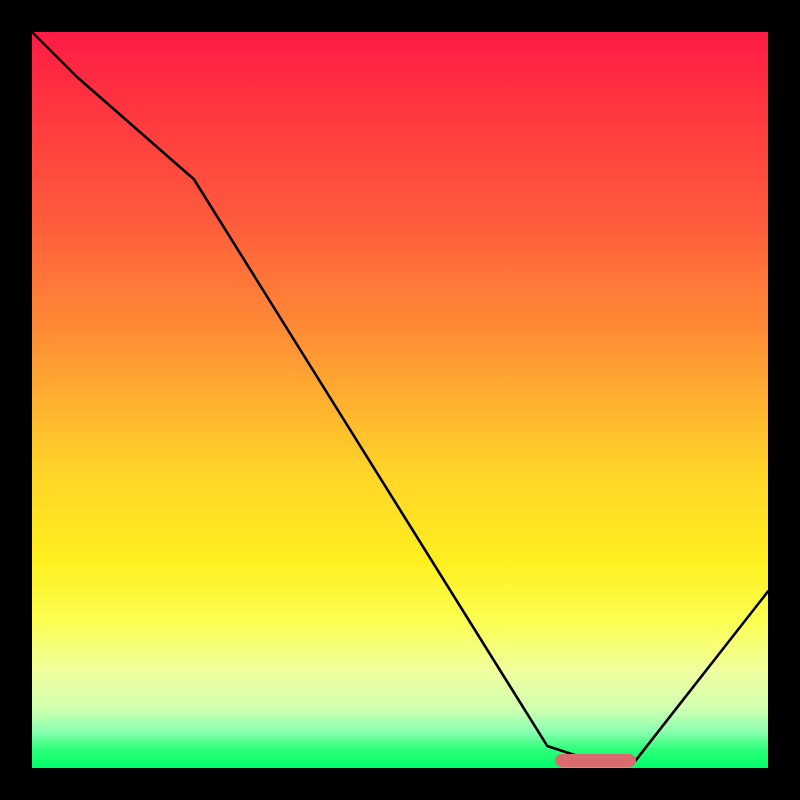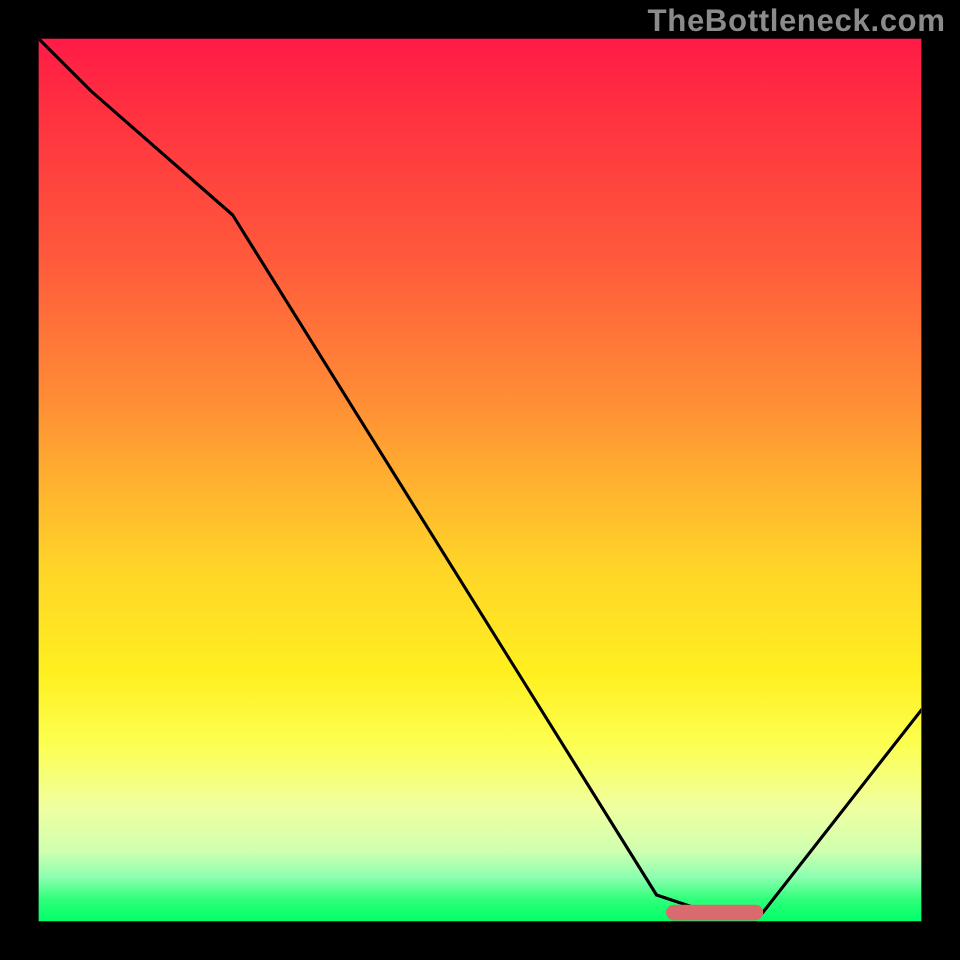--- a/index.html
+++ b/index.html
@@ -70,21 +70,20 @@
     position: absolute;
     z-index: 3;
     background: #d96a6e;
     border-radius: 999px;
   }
 </style>
 </head>
 <body>
 
 <div class="outer">
-  <div class="watermark">TheBottleneck.com</div>
 
   <div class="plot">
     <div class="gradient"></div>
 
     <svg class="curve" viewBox="0 0 736 736" preserveAspectRatio="none">
       <path fill="none" stroke="#000000" stroke-width="2.6" stroke-linecap="round" stroke-linejoin="round" d="M0.0 0.0 L44.2 44.2 L161.9 147.2 L515.2 713.9 L559.4 728.6 L603.5 728.6 L736.0 559.4"></path>
     </svg>
 
     <div class="marker" style="left: 522.56px; width: 80.96px; top: 722.384px; height: 12.512px; background: rgb(217, 106, 110);"></div>
   </div>

